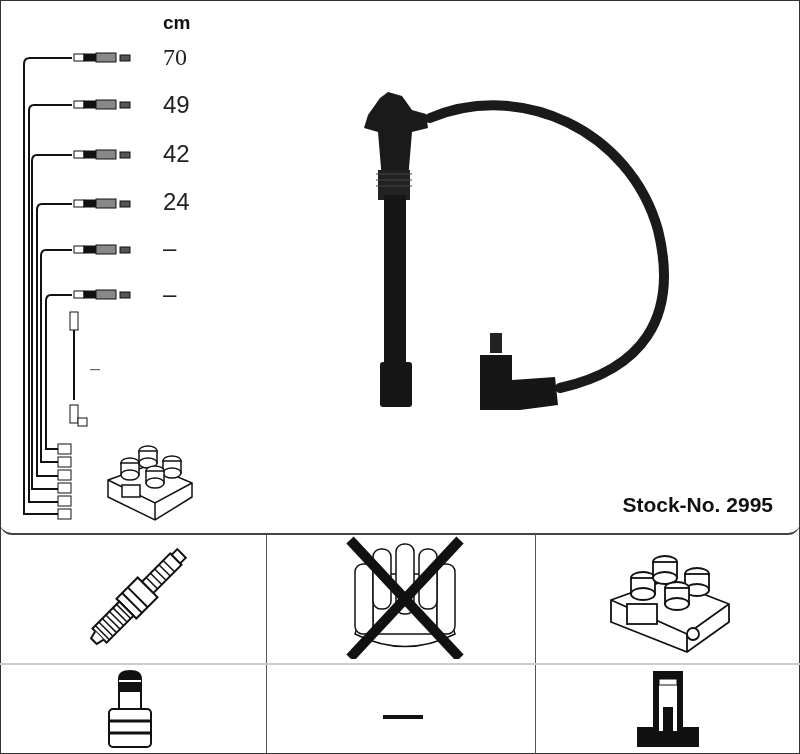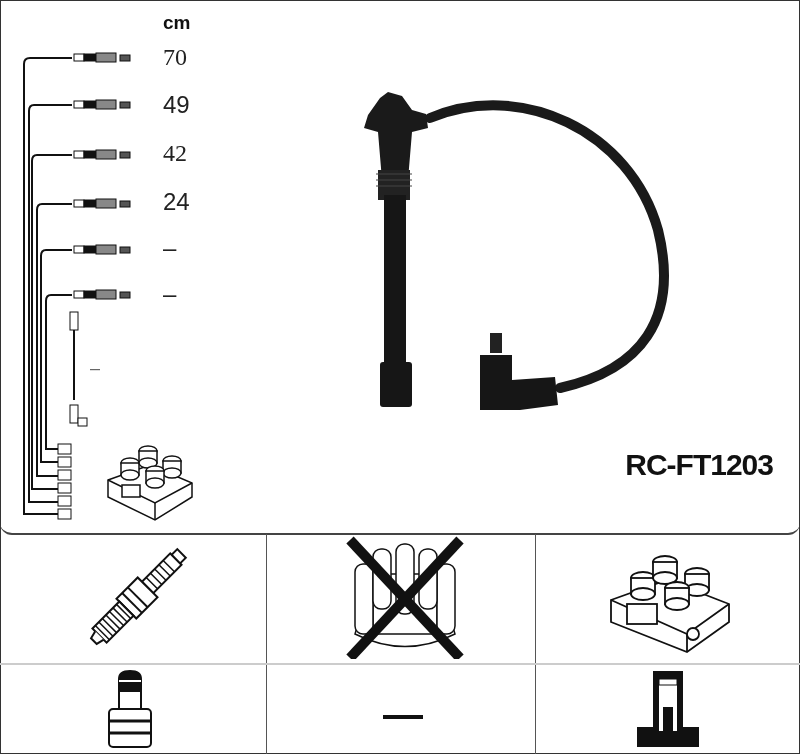--- a/index.html
+++ b/index.html
@@ -77,21 +77,21 @@
       <rect x="58" y="457" width="13" height="10" fill="#fff"></rect>
       <rect x="58" y="470" width="13" height="10" fill="#fff"></rect>
       <rect x="58" y="483" width="13" height="10" fill="#fff"></rect>
       <rect x="58" y="496" width="13" height="10" fill="#fff"></rect>
       <rect x="58" y="509" width="13" height="10" fill="#fff"></rect>
     </g>
   </svg>
 
   <div class="len" style="top:44px;font-family:Liberation Serif, serif;">70</div>
   <div class="len" style="top:91px;">49</div>
-  <div class="len" style="top:140px;font-family:Liberation Serif, serif;">42</div>
+  <div class="len" style="top:140px;">42</div>
   <div class="len" style="top:188px;">24</div>
   <div class="len" style="top:234px;">–</div>
   <div class="len" style="top:280px;">–</div>
   <div class="len" style="left:90px;top:358px;font-size:18px;color:#666;">–</div>
 
   <svg width="100" height="90" style="left:100px;top:435px;" viewBox="0 0 100 90">
     <g fill="#fff" stroke="#111" stroke-width="1.5">
       <path d="M8,45 L50,30 L92,48 L92,62 L55,85 L8,62 Z"></path>
       <path d="M8,45 L55,68 L92,48"></path>
       <path d="M55,68 V85"></path>
@@ -119,21 +119,21 @@
         <line x1="36" y1="104" x2="72" y2="104"></line>
         <line x1="36" y1="110" x2="72" y2="110"></line>
         <line x1="36" y1="116" x2="72" y2="116"></line>
       </g>
     <rect x="44" y="125" width="22" height="170" fill="#161616"></rect>
     <rect x="40" y="292" width="32" height="45" rx="3" fill="#161616"></rect>
     <rect x="150" y="263" width="12" height="20" fill="#222"></rect>
     <path d="M140,285 L172,285 L172,310 L215,307 L218,335 L180,340 L140,340 Z" fill="#161616"></path>
   </svg>
 
-  <div class="part-no">RC-FT1203</div>
+  <div class="stock">Stock-No. 2995</div>
 </div>
 
 <div class="grid">
   <div class="cell" style="left:0;top:0;width:267px;height:220px;"></div>
   <div class="cell" style="left:267px;top:0;width:269px;height:220px;"></div>
   <div class="hline" style="top:129px;"></div>
 
   <svg width="130" height="120" style="left:72px;top:4px;" viewBox="0 0 130 120">
     <g fill="#fff" stroke="#111" stroke-width="2" transform="rotate(-45 65 60)">
       <rect x="80" y="52" width="40" height="16"></rect>

